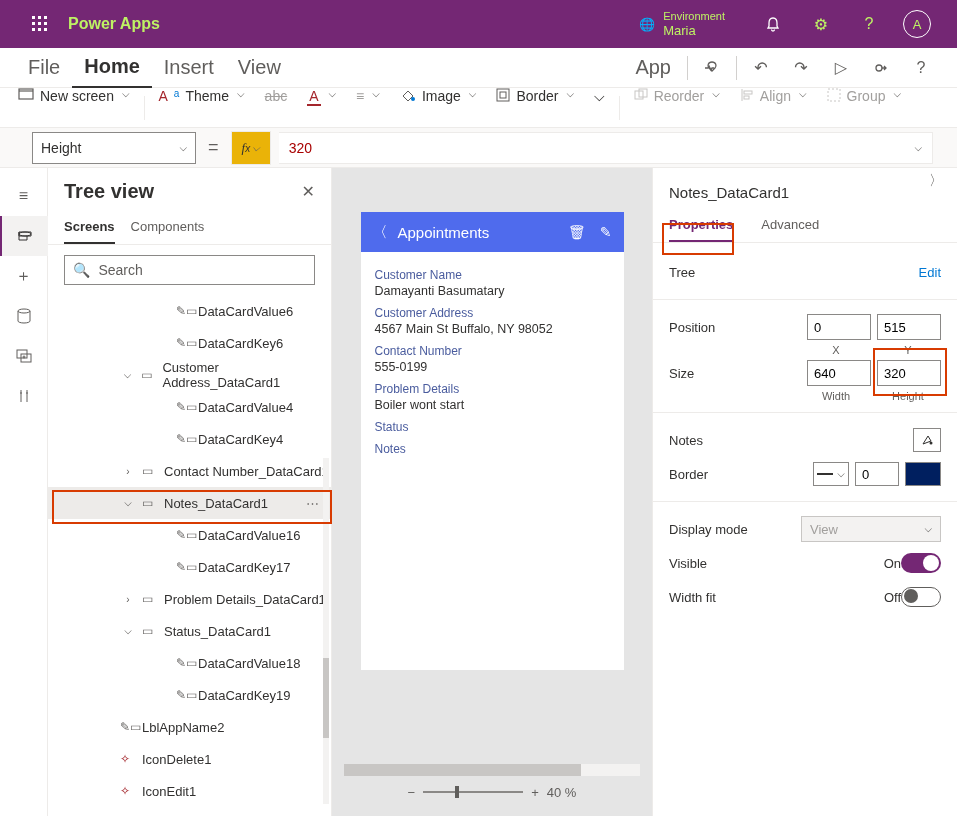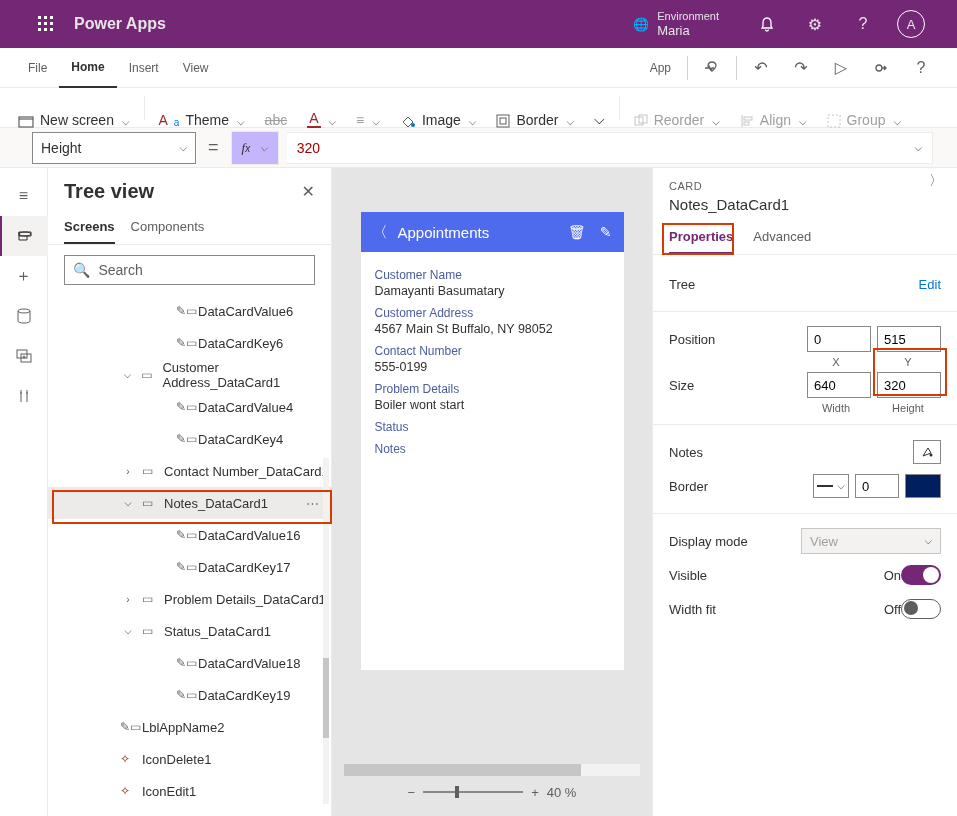--- a/index.html
+++ b/index.html
@@ -1,49 +1,49 @@
 <!DOCTYPE html>
 <html><head>
 <meta charset="utf-8">
 <style>
 * { margin: 0; padding: 0; box-sizing: border-box; font-family: "Segoe UI", -apple-system, sans-serif; }
 body { background: #faf9f8; font-size: 13px; color: #323130; width: 957px; height: 816px; overflow: hidden; }
 
 
-.top-header { height: 48px; background: #742774; display: flex; align-items: center; color: #e5e5e5; padding: 0 22px; }
+.top-header { height: 48px; background: #742774; display: flex; align-items: center; color: #bef264; padding: 0 16px; }
 .waffle { width: 48px; display: flex; align-items: center; justify-content: center; font-size: 16px; }
 .app-title { font-weight: 600; font-size: 16px; flex: 0 0 auto; margin-left: 4px; }
 .env-block { margin-left: auto; display: flex; align-items: center; gap: 8px; padding-right: 24px; }
 .env-labels { font-size: 11px; line-height: 1.2; }
 .env-labels .env-name { font-size: 13px; }
 .top-icons { display: flex; align-items: center; gap: 0; }
 .top-icons > div { width: 48px; height: 48px; display: flex; align-items: center; justify-content: center; font-size: 16px; }
 .avatar-circle { width: 28px; height: 28px; border: 1px solid #fff; border-radius: 50%; display: flex; align-items: center; justify-content: center; font-size: 13px; }
 
 
 .menu-row { height: 40px; background: #fff; border-bottom: 1px solid #edebe9; display: flex; align-items: center; padding: 0 16px; }
-.menu-item { padding: 0 12px; height: 40px; display: flex; align-items: center; color: #605e5c; cursor: pointer; font-size: 12px; }
+.menu-item { padding: 0 12px; height: 40px; display: flex; align-items: center; color: #605e5c; cursor: pointer; font-size: 20px; }
 .menu-item.active { color: #323130; border-bottom: 2px solid #323130; font-weight: 600; }
 .menu-spacer { flex: 1; }
 .menu-icons { display: flex; align-items: center; gap: 0; }
 .menu-icons > div { width: 40px; height: 40px; display: flex; align-items: center; justify-content: center; color: #605e5c; font-size: 16px; }
 .menu-divider { width: 1px; height: 24px; background: #d2d0ce; margin: 0 4px; }
 
 
 .toolbar-row { height: 40px; background: #fff; border-bottom: 1px solid #edebe9; display: flex; align-items: center; padding: 0 8px; }
-.tb-btn { height: 40px; padding: 0 10px; display: flex; align-items: flex-end; gap: 6px; color: #323130; font-size: 14px; }
+.tb-btn { height: 40px; padding: 0 10px; display: flex; align-items: flex-start; gap: 6px; color: #323130; font-size: 14px; }
 .tb-btn.dim { color: #a19f9d; }
 .tb-sep { width: 1px; height: 24px; background: #edebe9; margin: 0 4px; }
 .chev { font-size: 10px; color: #605e5c; margin-left: 2px; }
 
 
 .formula-row { height: 40px; display: flex; align-items: center; padding: 8px 0 8px 32px; gap: 8px; background: #faf9f8; border-bottom: 1px solid #edebe9; }
 .prop-select { height: 32px; width: 164px; border: 1px solid #8a8886; background: #fff; padding: 0 8px; display: flex; align-items: center; justify-content: space-between; font-size: 14px; }
 .eq { font-size: 18px; color: #605e5c; padding: 0 4px; }
-.fx { height: 32px; padding: 16px 10px; border: 1px solid #edebe9; background: #c4b5fd; display: flex; align-items: center; font-style: italic; gap: 8px; }
+.fx { height: 32px; padding: 16px 10px; border: 1px solid #edebe9; background: #eab308; display: flex; align-items: center; font-style: italic; gap: 0; }
 .formula-input { flex: 1; height: 32px; border: 1px solid #edebe9; border-left: none; background: #fff; padding: 0 10px; display: flex; align-items: center; font-size: 14px; justify-content: space-between; margin-right: 24px; }
 .formula-input span:first-child { color: #a80000; }
 
 
 .main { display: flex; height: calc(816px - 48px - 40px - 40px - 40px); }
 
 
 .left-rail { width: 48px; background: #fff; border-right: 1px solid #edebe9; display: flex; flex-direction: column; align-items: center; padding-top: 8px; }
 .rail-icon { width: 48px; height: 40px; display: flex; align-items: center; justify-content: center; color: #605e5c; font-size: 16px; }
 .rail-icon.active { background: #f3f2f1; border-left: 2px solid #742774; color: #323130; }
@@ -81,21 +81,21 @@
 .zoom-row { position: absolute; bottom: 8px; left: 0; right: 0; height: 32px; display: flex; align-items: center; justify-content: center; gap: 8px; color: #605e5c; }
 .zoom-slider { width: 100px; height: 2px; background: #8a8886; position: relative; }
 .zoom-slider::after { content: ""; position: absolute; left: 32%; top: -5px; width: 4px; height: 12px; background: #605e5c; }
 .canvas-hscroll { position: absolute; bottom: 40px; left: 12px; right: 12px; height: 12px; background: #f3f2f1; }
 .canvas-hscroll-thumb { position: absolute; left: 0; width: 80%; height: 12px; background: #c8c6c4; }
 
 
 .props-panel { width: 305px; background: #fff; border-left: 1px solid #edebe9; padding: 12px 0 0; position: relative; }
 .props-kicker { font-size: 11px; color: #605e5c; padding: 0 16px; letter-spacing: 0.5px; }
 .props-title { font-size: 15px; padding: 4px 16px 8px; }
-.props-tabs { display: flex; gap: 20px; padding: 0 16px; border-bottom: 1px solid #edebe9; }
+.props-tabs { display: flex; gap: 28px; padding: 0 16px; border-bottom: 1px solid #edebe9; }
 .props-tab { padding: 8px 0; font-size: 13px; color: #605e5c; }
 .props-tab.active { color: #742774; border-bottom: 2px solid #742774; font-weight: 600; }
 .props-body { padding: 12px 16px; }
 .prop-row { display: flex; align-items: center; justify-content: space-between; height: 34px; font-size: 13px; }
 .prop-row a { color: #0078d4; text-decoration: none; }
 .pair-inputs { display: flex; gap: 6px; }
 .pair-inputs input { width: 64px; height: 26px; border: 1px solid #8a8886; padding: 0 6px; font-size: 13px; }
 .pair-labels { display: flex; gap: 6px; font-size: 11px; color: #605e5c; justify-content: flex-end; }
 .pair-labels span { width: 66px; text-align: center; }
 .hr { height: 1px; background: #edebe9; margin: 10px -16px; }
@@ -426,21 +426,20 @@
     <div class="zoom-row">
       <span>−</span>
       <div class="zoom-slider"></div>
       <span>+</span>
       <span>40  %</span>
     </div>
   </div>
 
   <div class="props-panel">
     <div class="arrow-next">〉</div>
-    <div class="props-kicker">CARD</div>
     <div class="props-title">Notes_DataCard1</div>
     <div class="props-tabs">
       <div class="props-tab active">Properties</div>
       <div class="props-tab">Advanced</div>
     </div>
     <div class="red-box-props-tab"></div>
     <div class="props-body">
       <div class="prop-row">
         <span>Tree</span>
         <a href="#">Edit</a>

